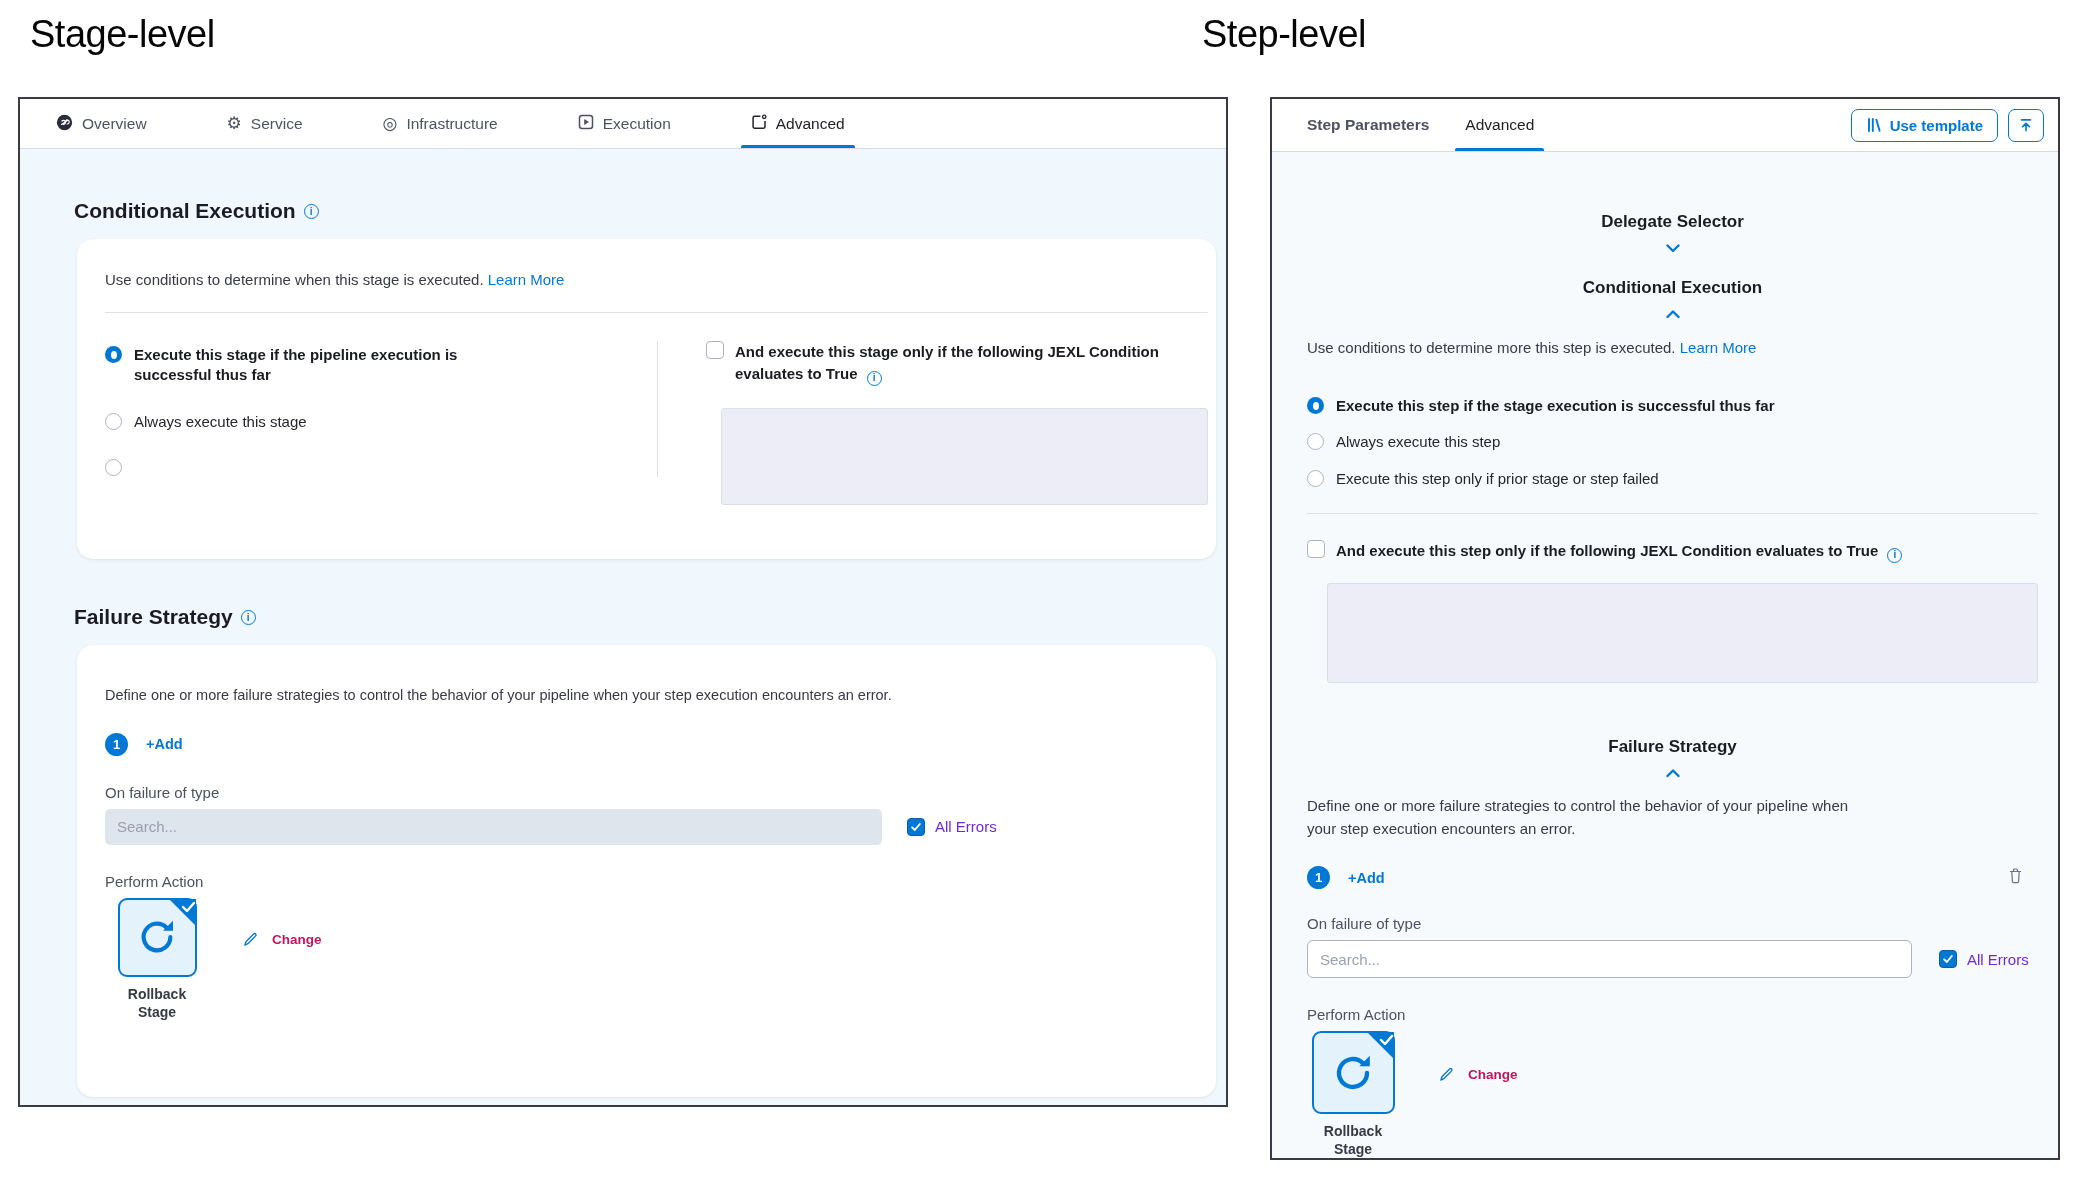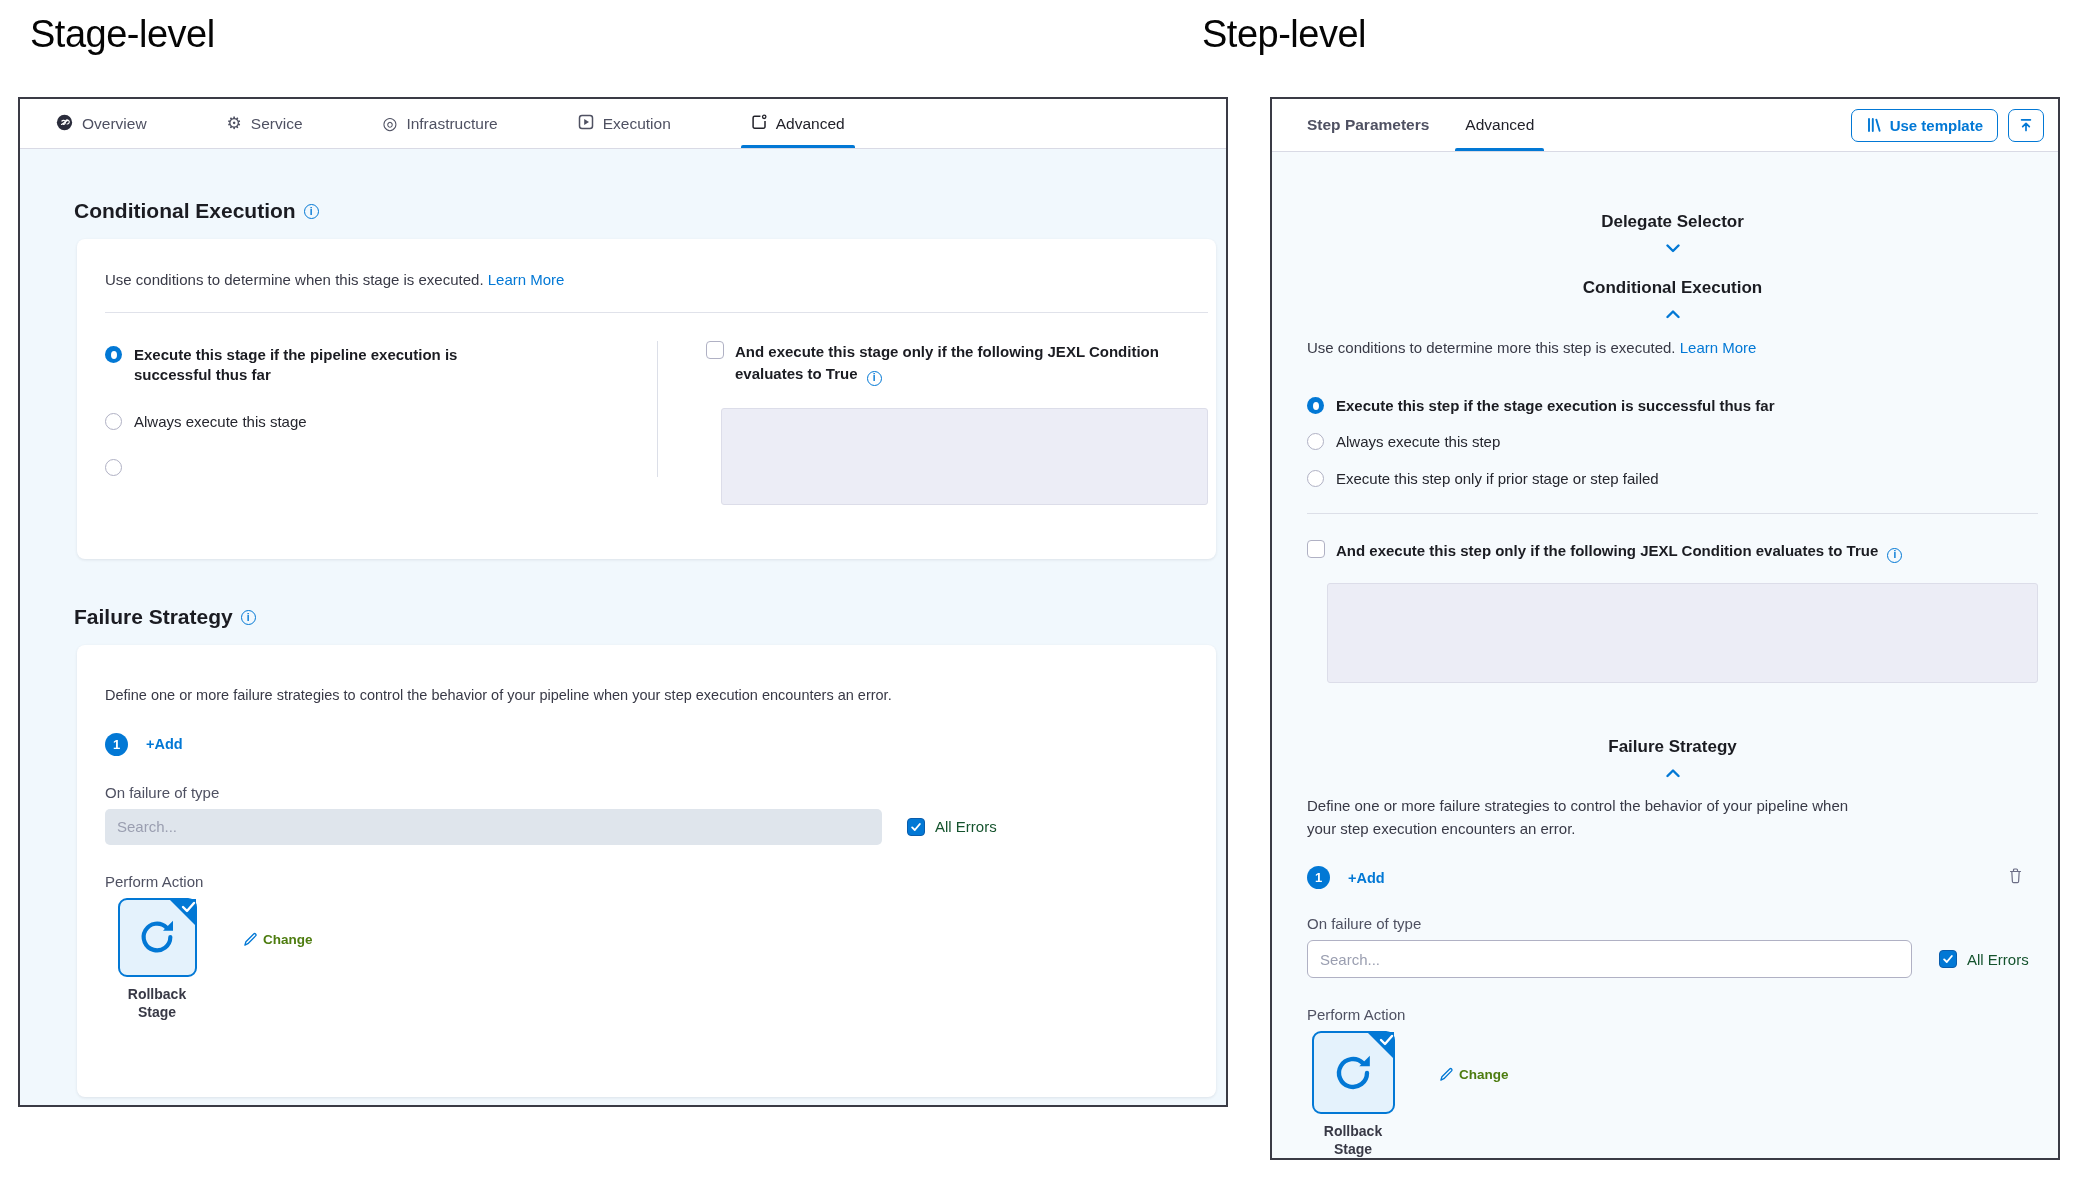--- a/index.html
+++ b/index.html
@@ -52,35 +52,35 @@
   .cb-row { display:flex; gap:11px; align-items:flex-start; cursor:pointer; }
   .cb-label { font-size:15px; color:#1b1c22; font-weight:600; line-height:1.45; }
   .jexl-box { background:#ecedf6; border:1px solid #dcdde9; border-radius:3px; }
   .h-div { border-top:1px solid #e0e2ea; }
   .badge { width:23px; height:23px; border-radius:50%; background:#0278d5; color:#fff;
       font-size:13px; font-weight:700; display:flex; align-items:center; justify-content:center; cursor:pointer; }
   .add-link { color:#0278d5; font-size:14.5px; font-weight:700; cursor:pointer; }
   .field-label { font-size:15px; color:#4f5162; }
   .search-input { font-size:15px; color:#383946; padding:0 12px; outline:none; }
   .search-input::placeholder { color:#9a9eb0; }
-  .chk-label { font-size:15px; color:#14532d; font-weight:500; }
+  .chk-label { font-size:15px; color:#6d28d9; font-weight:500; }
 
   .tile { width:79px; height:79px; border:2px solid #0278d5; border-radius:9px;
       background:#e4f2fc; position:relative; display:flex; align-items:center;
       justify-content:center; cursor:pointer; }
   .tile-corner { position:absolute; top:-1px; right:-1px; width:27px; height:27px; }
   .tile-caption { margin-top:8px; font-size:14px; font-weight:600; color:#383946;
       text-align:center; line-height:1.3; width:92px; }
-  .change-link { display:flex; align-items:center; gap:5px; color:#4d7c0f;
+  .change-link { display:flex; align-items:center; gap:14px; color:#be185d;
       font-size:13.5px; font-weight:700; cursor:pointer; }
 
   
   .stage-content { padding:50px 10px 0 54px; }
   .sec-heading { display:flex; align-items:center; gap:8px; font-size:21px; font-weight:700; color:#1b1c22; }
-  .card { background:#fff; border-radius:8px; box-shadow:0 1px 3px rgba(40,41,61,.10); margin-left:3px; }
+  .card { background:#fff; border-radius:16px; box-shadow:0 1px 3px rgba(40,41,61,.10); margin-left:3px; }
   #ce-card { margin-top:16px; height:320px; }
   #ce-card .card-desc { padding:32px 28px 24px; font-size:15px; color:#383946; }
   #ce-card .h-div { margin:0 8px 0 28px; }
   .ce-cols { display:flex; padding:28px 8px 0 28px; }
   .ce-col-left { width:552px; padding-top:4px; }
   .ce-col-left .radio-row + .radio-row { margin-top:26px; }
   .ce-col-left .radio-label { max-width:330px; }
   .v-div { border-left:1px solid #dcdfe8; margin-bottom:28px; }
   .ce-col-right { flex:1; padding-left:48px; }
   .ce-col-right .cb-label { max-width:430px; }

